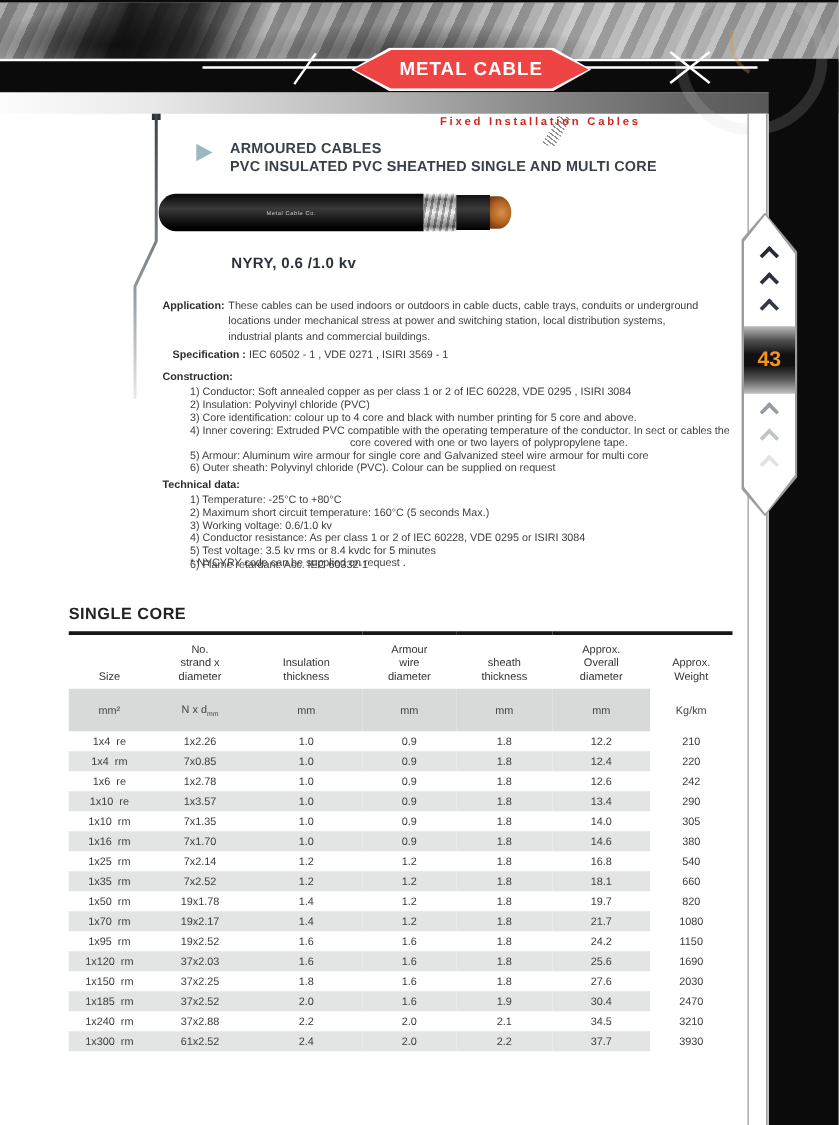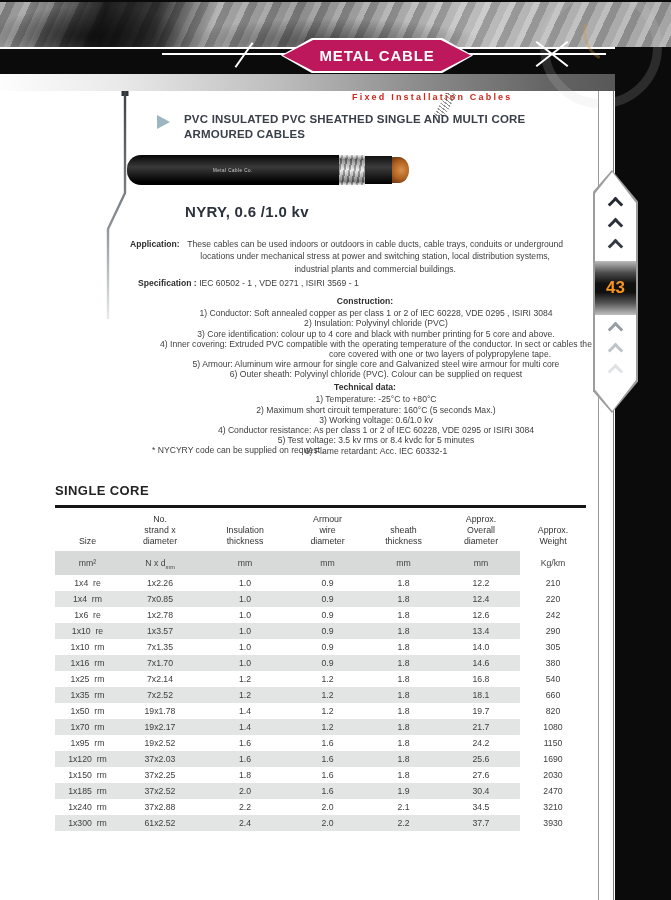--- a/index.html
+++ b/index.html
@@ -21,21 +21,21 @@
     background:linear-gradient(90deg,#fdfdfd,#e9e9e9 18%,#bcbcbc 42%,#8d8d8d 62%,#646464 82%,#4d4d4d); }
   .category-label { position:absolute; left:352px; top:92px; font-size:9px; font-weight:bold; letter-spacing:2.2px; z-index:4; }
 
   .ghost-ring { position:absolute; left:540px; top:-14px; width:122px; height:122px; border-radius:50%;
     border:9px solid rgba(205,205,205,.17); z-index:4; }
   .ghost-swirl { position:absolute; left:584px; top:10px; width:42px; height:52px; border-radius:50%;
     border:3px solid transparent; border-left-color:rgba(214,152,72,.35); transform:rotate(-22deg); z-index:4; }
 
   .banner-outer { position:absolute; left:281px; top:38px; width:192px; height:35px; background:#fff; z-index:6;
     clip-path:polygon(0 50%, 16% 0, 84% 0, 100% 50%, 84% 100%, 16% 100%); }
-  .banner-inner { position:absolute; left:2px; top:2px; right:2px; bottom:2px; background:#be185d;
+  .banner-inner { position:absolute; left:2px; top:2px; right:2px; bottom:2px; background:#ef4444;
     clip-path:polygon(0 50%, 16% 0, 84% 0, 100% 50%, 84% 100%, 16% 100%);
     display:flex; align-items:center; justify-content:center;
     color:#fff; font-size:15px; font-weight:bold; letter-spacing:.8px; }
   .wing-left  { position:absolute; left:162px; top:53px; width:126px; height:2px; background:#fff; z-index:5; }
   .wing-right { position:absolute; left:466px; top:53px; width:140px; height:2px; background:#fff; z-index:5; }
   .diag { position:absolute; width:2px; background:#fff; z-index:5; }
   .diag-l  { left:243px; top:40px; height:30px; transform:rotate(35deg); }
   .diag-r1 { left:551px; top:34px; height:40px; transform:rotate(52deg); }
   .diag-r2 { left:551px; top:34px; height:40px; transform:rotate(-52deg); }
 
@@ -75,43 +75,43 @@
   .cable-armour { position:absolute; left:212px; top:0; width:26px; height:30px;
     background:
       linear-gradient(180deg, rgba(255,255,255,.55), rgba(0,0,0,.4) 15%, rgba(255,255,255,.25) 50%, rgba(0,0,0,.45) 88%, rgba(255,255,255,.3)),
       repeating-linear-gradient(100deg,#e8e8e8 0 2px,#8b8b8b 2px 4px,#f2f2f2 4px 5px); }
   .cable-inner { position:absolute; left:238px; top:1px; width:27px; height:28px;
     background:linear-gradient(180deg,#111,#3c3c3c 40%,#000); }
   .cable-copper { position:absolute; left:265px; top:2px; width:17px; height:26px;
     border-radius:0 60% 60% 0 / 0 50% 50% 0;
     background:radial-gradient(circle at 55% 50%, #d9904e, #b0611f 55%, #7d3f14 85%); }
 
-  .nyry { position:absolute; left:185px; top:203px; font-size:15px; font-weight:bold; color:#2b323b; letter-spacing:.3px; z-index:2; }
-
-  .text-block { position:absolute; color:#3e3e3e; font-size:8.6px; line-height:12.4px; z-index:2;text-align:center; }
+  .nyry { position:absolute; left:185px; top:203px; font-size:12px; font-weight:bold; color:#2b323b; letter-spacing:.3px; z-index:2; }
+
+  .text-block { position:absolute; color:#3e3e3e; font-size:8.6px; line-height:12.4px; z-index:2; }
   .app-block { left:130px; top:238px; width:455px; display:flex; }
   .app-block .lbl { font-weight:bold; white-space:nowrap; margin-right:3px; color:#2e2e2e; }
   .app-text { width:385px; }
   .spec-row { left:138px; top:277px; }
   .spec-row .lbl { font-weight:bold; color:#2e2e2e; }
   .constr-block { left:130px; top:296px; width:470px; line-height:10.2px; }
   .tech-block   { left:130px; top:382px; width:470px; line-height:10.3px; }
   .blk-label { font-weight:bold; color:#2e2e2e; margin-bottom:2px; }
   .blk-list { list-style:none; padding-left:22px; }
   .blk-list li { padding-left:128px; text-indent:-128px; }
   .note { position:absolute; left:152px; top:445px; font-size:8.6px; color:#3e3e3e; z-index:2; }
 
   
   .single-core { position:absolute; left:55px; top:483px; font-size:13px; font-weight:bold; color:#232323; letter-spacing:.4px; z-index:2; }
   .spec-table { position:absolute; left:55px; top:505px; width:531px; border-collapse:collapse; z-index:2;
     border-top:3px solid #161616; }
   .spec-table th { font-weight:normal; font-size:8.8px; color:#333; vertical-align:bottom; text-align:center;
     white-space:pre-line; line-height:10.8px; padding:6px 0 5px; }
   .spec-table td { text-align:center; font-size:8.7px; color:#3d3d3d; height:16px; white-space:pre; }
-  .units-row td { background:#d8dada; height:24px; color:#444; }
+  .units-row td { background:#d8dada; height:34px; color:#444; }
   .units-row td:last-child { background:transparent; }
   .units-row sub { font-size:5.5px; }
   .spec-table tbody tr:nth-child(even) td { background:#e3e5e5; }
   .spec-table tbody tr:nth-child(even) td:last-child { background:transparent; }
   .col0{width:65px}.col1{width:80px}.col2{width:90px}.col3{width:75px}.col4{width:77px}.col5{width:78px}.col6{width:66px}
 
   
   .footer { position:absolute; left:0; top:845px; width:601px; height:55px; background:#4d5a5f; z-index:2; overflow:hidden; }
   .swoosh { position:absolute; right:20px; width:620px; height:1.2px; background:rgba(230,236,236,.5); transform-origin:100% 50%; }
   .sw1{top:6px; transform:rotate(-.6deg);} .sw2{top:9px; transform:rotate(-1.2deg);}
@@ -165,22 +165,22 @@
       </linearGradient>
     </defs>
     <rect x="22.5" y="0" width="7" height="7" fill="#2e3236"></rect>
     <path d="M26 2 V104 L9 140 V230" fill="none" stroke="url(#lg)" stroke-width="2.4"></path>
   </svg>
   <div class="doodle"></div>
 
   <div class="title-row">
     <div class="tri-icon"></div>
     <div class="title-lines">
+      <div>ARMOURED CABLES</div>
       <div>PVC INSULATED PVC SHEATHED SINGLE AND MULTI CORE</div>
-      <div>ARMOURED CABLES</div>
     </div>
   </div>
 
   <div class="cable">
     <div class="cable-body">
       <span class="cable-print">Metal Cable Co.</span>
     </div>
     <div class="cable-armour"></div>
     <div class="cable-inner"></div>
     <div class="cable-copper"></div>

